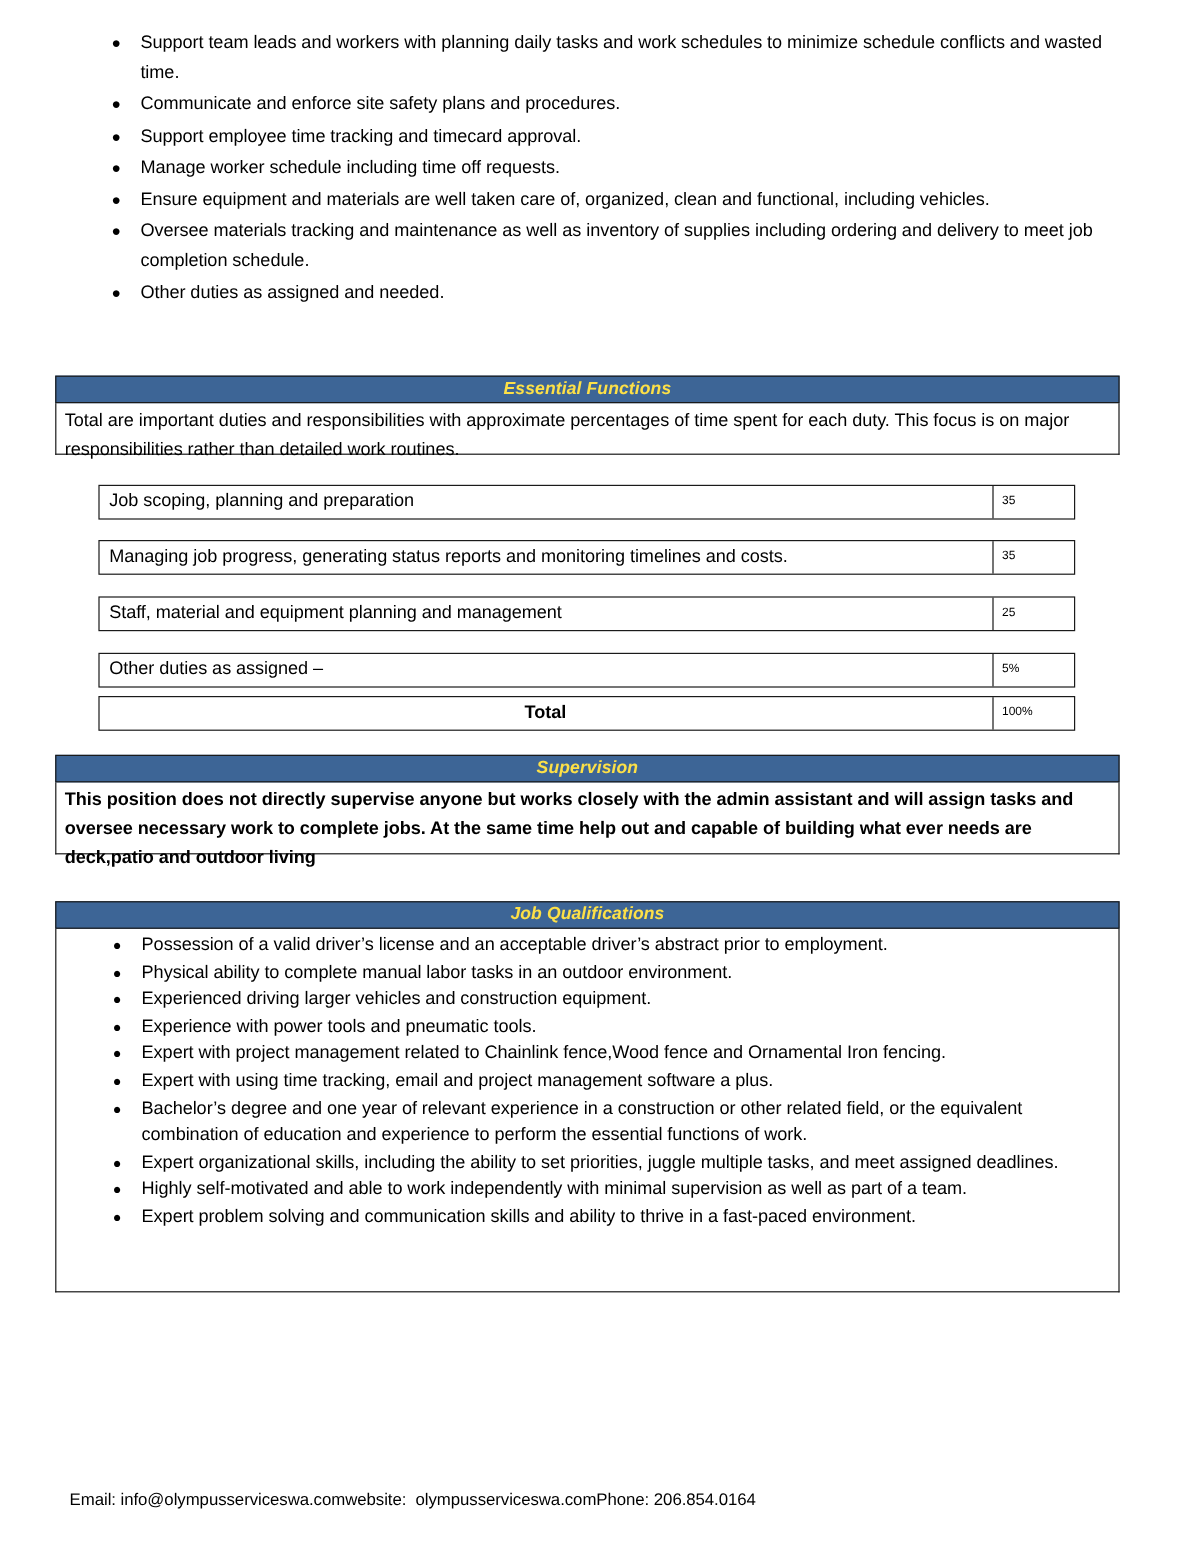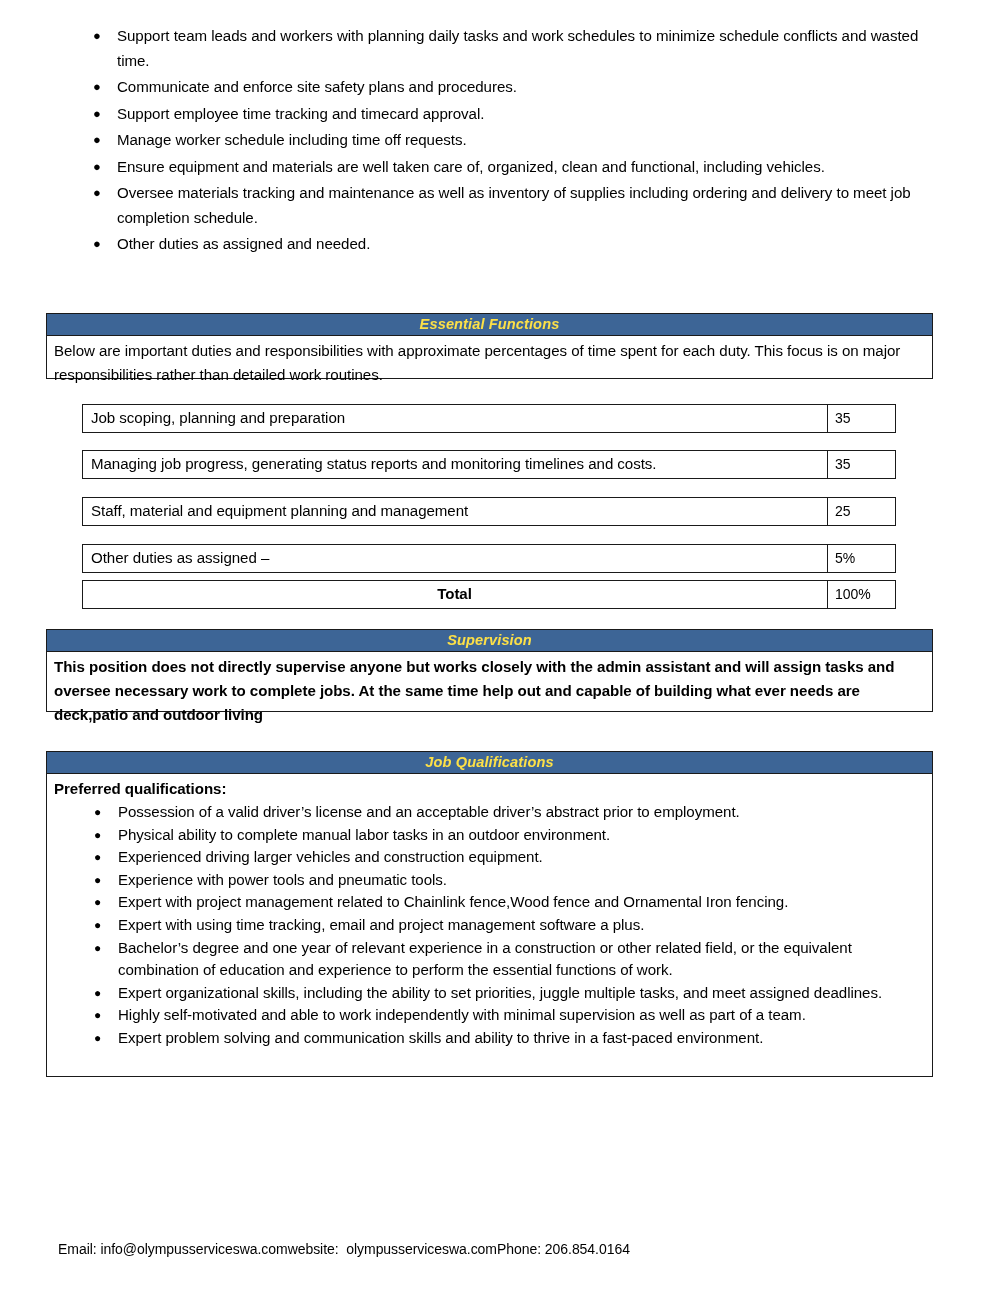--- a/index.html
+++ b/index.html
@@ -110,21 +110,21 @@
   }
   .pct-label.right {
     text-align: center;
     padding-right: 9px;
     font-weight: bold;
   }
   .pct-value {
     flex: 0 0 68px;
     border-left: 1.6px solid #1a1a1a;
     padding-left: 7px;
-    font-size: 14px;
+    font-size: 10px;
     line-height: 26px;
     box-sizing: border-box;
   }
 
   
   .qual-intro {
     font-weight: bold;
     font-size: 15.1px;
     line-height: 23px;
     margin: 0 0 1px 2px;
@@ -185,21 +185,21 @@
     </div>
     <div class="bullet-row">
       <span class="bullet-dot">●</span>
       <span class="bullet-text">Other duties as assigned and needed.</span>
     </div>
   </div>
 
   <div class="section" style="top:313px;">
     <div class="sec-head">Essential Functions</div>
     <div class="sec-body" style="height:43px;">
-      <p>Below are important duties and responsibilities  with approximate percentages of time spent for each duty. This focus is on major responsibilities rather than detailed work routines.</p>
+      <p>Total are important duties and responsibilities  with approximate percentages of time spent for each duty. This focus is on major responsibilities rather than detailed work routines.</p>
     </div>
   </div>
 
   <div class="pct-table" style="top:404px;">
     <div class="pct-row">
       <div class="pct-label">Job scoping, planning and preparation</div>
       <div class="pct-value">35</div>
     </div>
   </div>
 
@@ -234,21 +234,20 @@
   <div class="section" style="top:629px;">
     <div class="sec-head">Supervision</div>
     <div class="sec-body" style="height:60px;">
       <p class="bold">This position does not directly supervise anyone but works closely with the admin assistant and will assign tasks and oversee necessary work to complete jobs. At the same time help out and capable of building what ever needs are deck,patio and outdoor living</p>
     </div>
   </div>
 
   <div class="section" style="top:751px;">
     <div class="sec-head">Job Qualifications</div>
     <div class="sec-body" style="height:303px;">
-      <p class="qual-intro">Preferred qualifications:</p>
       <div class="qual-list">
         <div class="bullet-row">
           <span class="bullet-dot">●</span>
           <span class="bullet-text">Possession of a valid driver’s license and an acceptable driver’s abstract prior to employment.</span>
         </div>
         <div class="bullet-row">
           <span class="bullet-dot">●</span>
           <span class="bullet-text">Physical ability to complete manual labor tasks in an outdoor environment.</span>
         </div>
         <div class="bullet-row">

